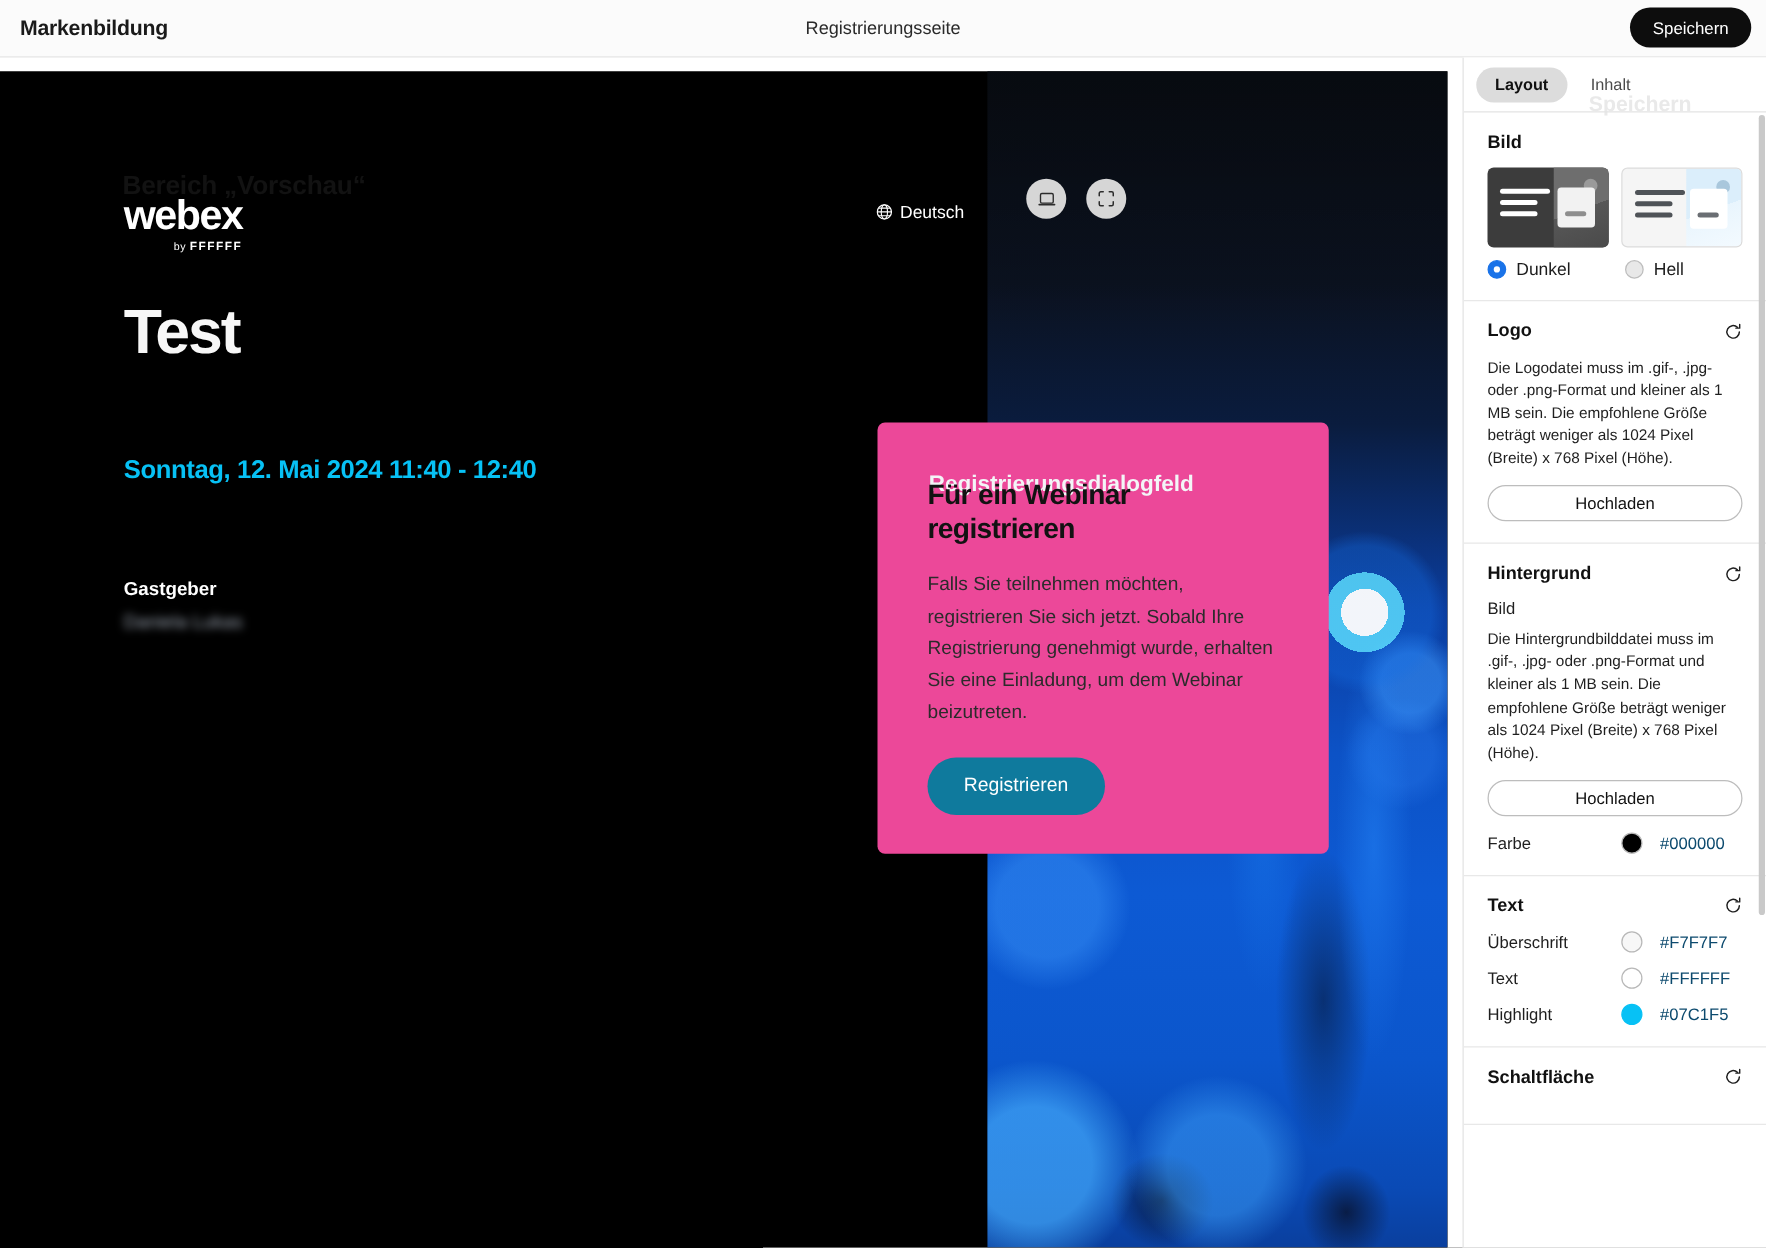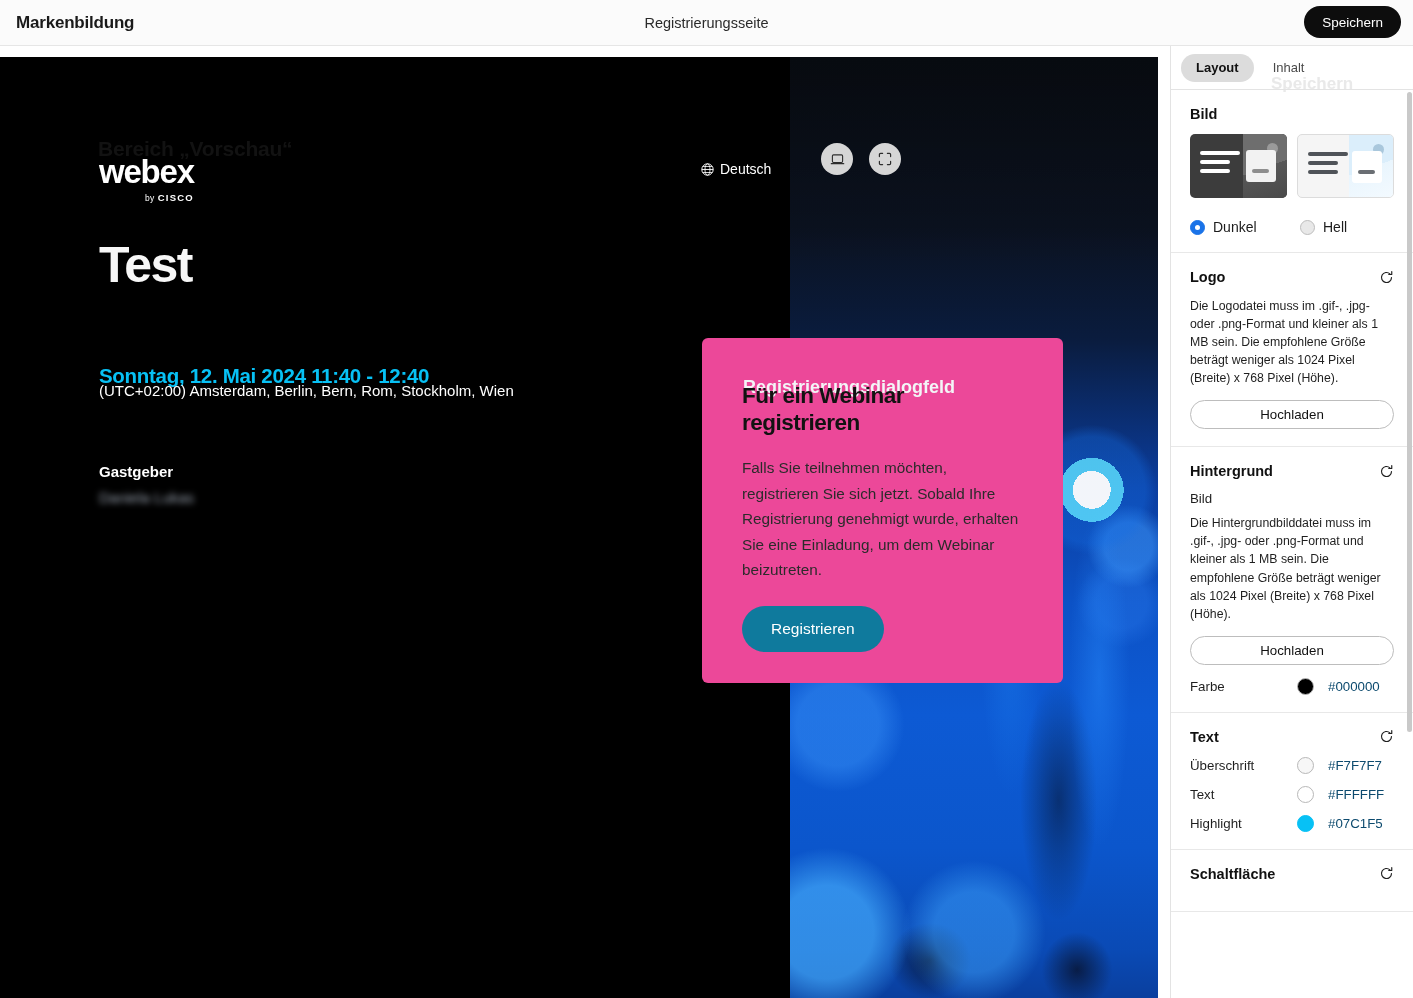--- a/index.html
+++ b/index.html
@@ -223,21 +223,21 @@
     width: 30px; height: 32px; border-radius: 3px;
   }
   .theme-thumb.dark .tt-card { background: #f2f2f2; }
   .theme-thumb.light .tt-card { background: #ffffff; }
   .tt-card-line {
     position: absolute; left: 6px; bottom: 9px; width: 17px; height: 4px; border-radius: 2px;
   }
   .theme-thumb.dark .tt-card-line { background: #8e8e8e; }
   .theme-thumb.light .tt-card-line { background: #6a6e73; }
 
-  .radio-row { display: flex; margin-top: 21px; gap: 16px; }
+  .radio-row { display: flex; margin-top: 9px; gap: 16px; }
   .radio-opt { display: flex; align-items: center; gap: 8px; width: 114px; cursor: pointer; }
   .radio {
     width: 15px; height: 15px; border-radius: 50%;
     border: 1px solid #bdbdbd; background: #e8e8e8;
     display: flex; align-items: center; justify-content: center;
   }
   .radio.on { background: #1a73e8; border-color: #1a73e8; }
   .radio.on::after { content: ""; width: 5px; height: 5px; border-radius: 50%; background: #ffffff; }
   .radio-label { font-size: 14px; color: #1c1c1c; }
 
@@ -284,21 +284,21 @@
 <div class="preview">
 
   <div class="bg-photo"></div>
 
   <div class="preview-watermark">Bereich „Vorschau“</div>
 
   <div class="webex-logo">
     <div class="webex-word">webex</div>
     <div class="webex-sub">
       <span class="by">by</span>
-      <span class="cisco">CISCO</span>
+      <span class="cisco">FFFFFF</span>
     </div>
   </div>
 
   <div class="lang">
     <svg class="globe" viewBox="0 0 16 16">
       <circle cx="8" cy="8" r="7" fill="none" stroke="#ffffff" stroke-width="1.2"></circle>
       <ellipse cx="8" cy="8" rx="3.1" ry="7" fill="none" stroke="#ffffff" stroke-width="1.1"></ellipse>
       <line x1="1" y1="8" x2="15" y2="8" stroke="#ffffff" stroke-width="1.1"></line>
       <line x1="2.2" y1="4.3" x2="13.8" y2="4.3" stroke="#ffffff" stroke-width="1"></line>
       <line x1="2.2" y1="11.7" x2="13.8" y2="11.7" stroke="#ffffff" stroke-width="1"></line>
@@ -319,21 +319,20 @@
         <path d="M3 7V4.5A1.5 1.5 0 0 1 4.5 3H7"></path>
         <path d="M13 3h2.5A1.5 1.5 0 0 1 17 4.5V7"></path>
         <path d="M17 13v2.5a1.5 1.5 0 0 1-1.5 1.5H13"></path>
         <path d="M7 17H4.5A1.5 1.5 0 0 1 3 15.5V13"></path>
       </g>
     </svg>
   </button>
 
   <div class="ev-title">Test</div>
   <div class="ev-date">Sonntag, 12. Mai 2024 11:40 - 12:40</div>
-  <div class="ev-tz">(UTC+02:00) Amsterdam, Berlin, Bern, Rom, Stockholm, Wien</div>
   <div class="ev-hostlabel">Gastgeber</div>
   <div class="ev-hostname">Daniela Lukas</div>
 
   <div class="reg-card">
     <div class="reg-card-wm">Registrierungsdialogfeld</div>
     <div class="reg-title">Für ein Webinar registrieren</div>
     <div class="reg-body">Falls Sie teilnehmen möchten, registrieren Sie sich jetzt. Sobald Ihre Registrierung genehmigt wurde, erhalten Sie eine Einladung, um dem Webinar beizutreten.</div>
     <button class="reg-btn">Registrieren</button>
   </div>
 </div>

